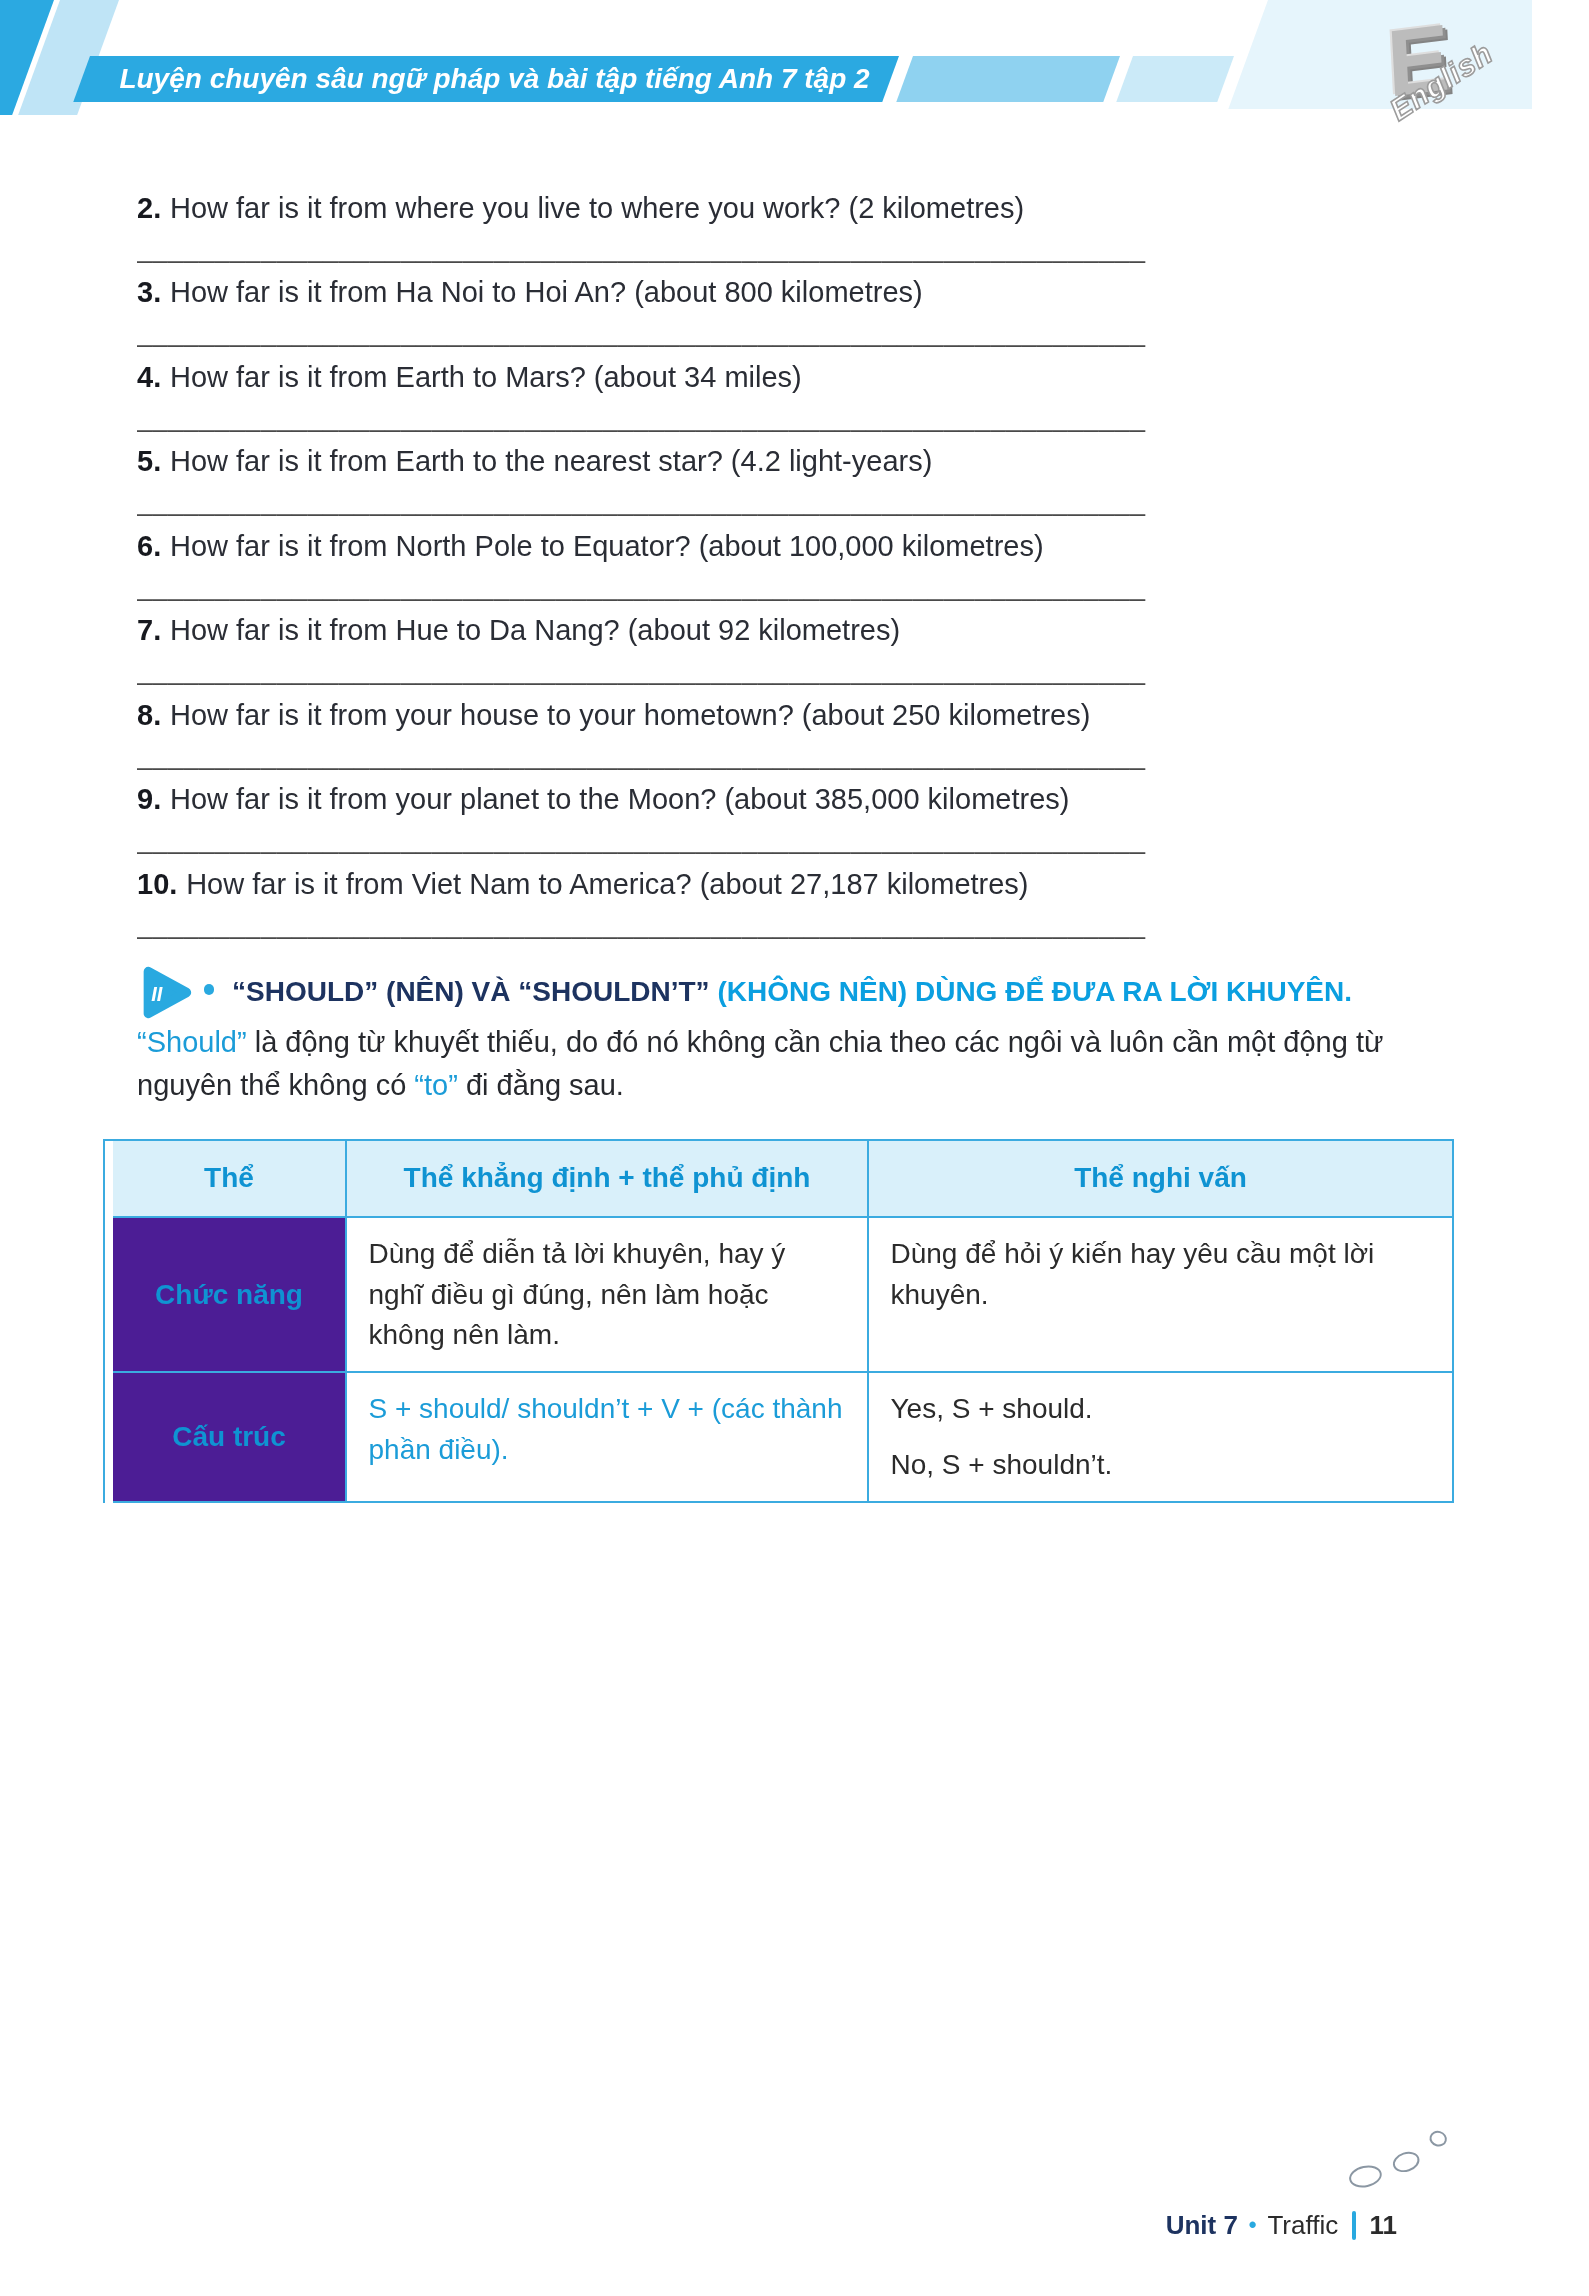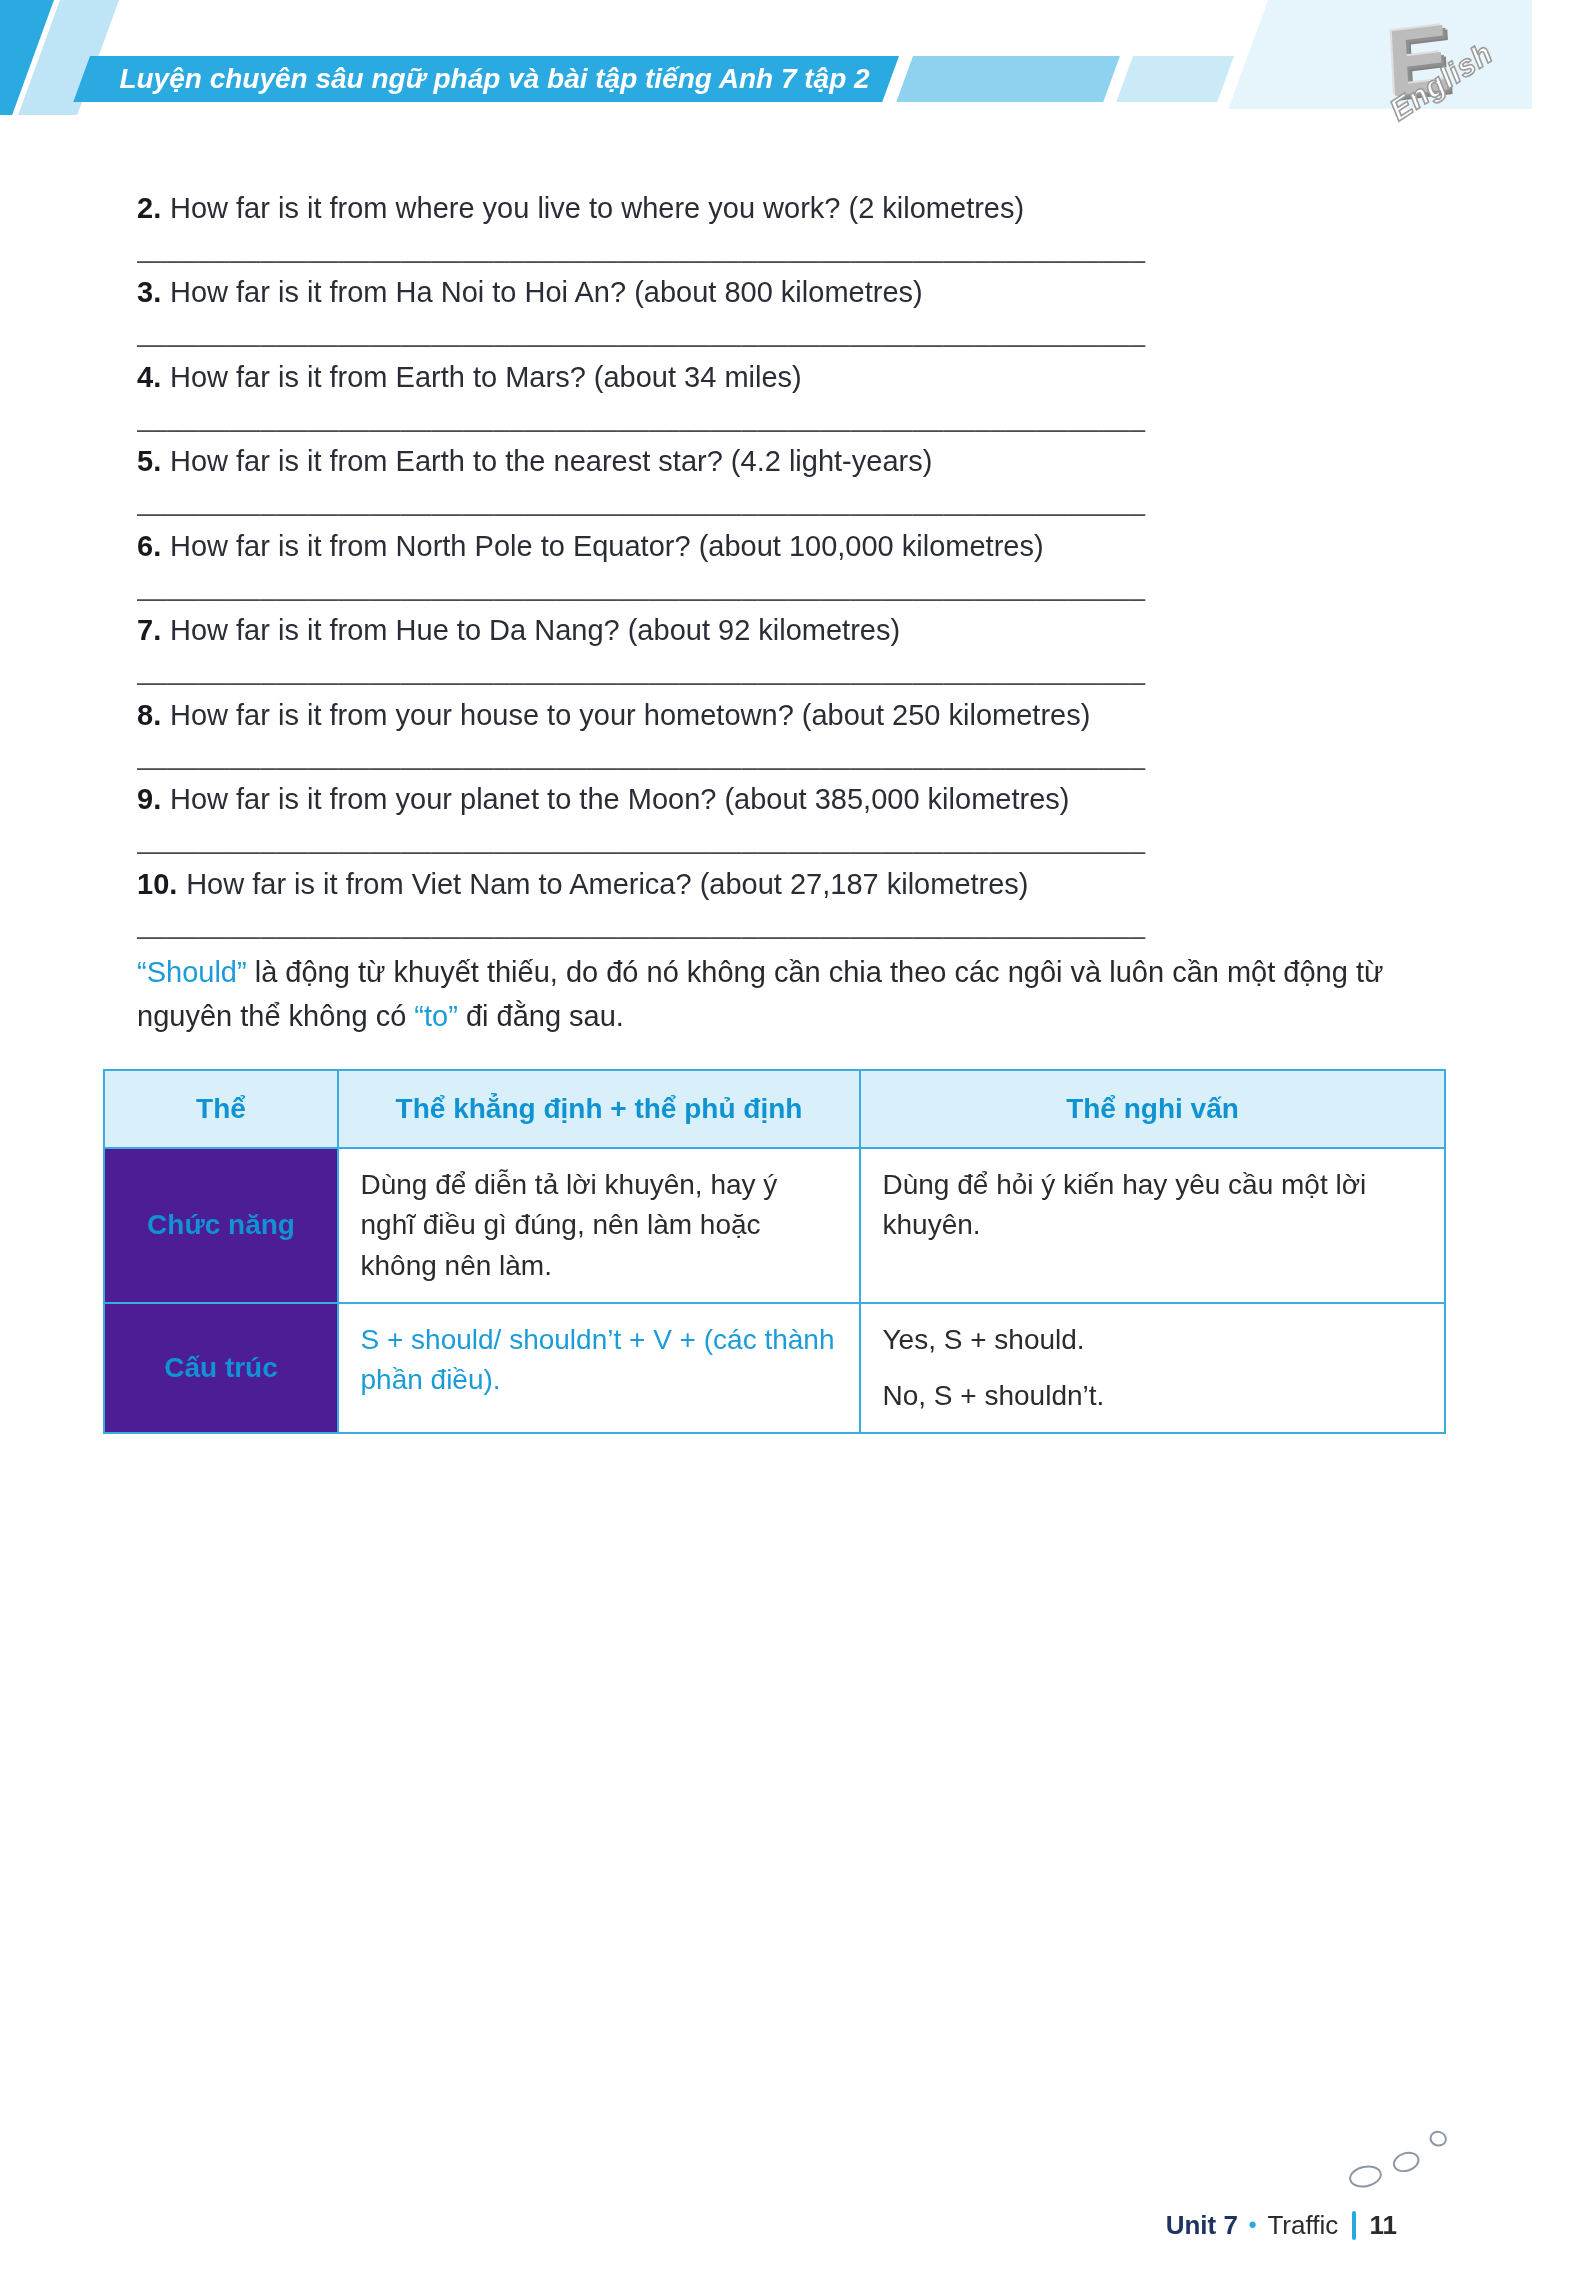--- a/index.html
+++ b/index.html
@@ -55,21 +55,21 @@
   .st-dark { color:#1d3360; }
   .st-blue { color:#0b9fe0; }
 
   .intro { font-size:29px; line-height:1.5; color:#27292e; width:1317px; }
   .blue { color:#1b9cd8; }
 
   
   .tbl {
     margin:31px 0 0 -34px; width:1341px;
     display:grid; grid-template-columns:234px 522px 585px;
-    border-top:2px solid #3BABE0; border-left:2px solid #3BABE0;
+    border-top:2px solid #3BABE0; border-left:2px solid #3BABE0;padding-left:8px;
   }
   .cell {
     border-right:2px solid #3BABE0; border-bottom:2px solid #3BABE0;
     padding:15.6px 21.5px; font-size:28px; line-height:1.45;
     color:#2b2b2b; background:#ffffff;
   }
   .cell.head {
     background:#D9F0FA; color:#0f93d2; font-weight:bold;
     text-align:center; padding:17.6px 9.8px;
   }
@@ -144,20 +144,30 @@
     </div>
     <div class="q-item">
       <div class="q-row"><span class="q-num">9.</span><span>How far is it from your planet to the Moon? (about 385,000 kilometres)</span></div>
       <div class="blank">_________________________________________________________________</div>
     </div>
     <div class="q-item">
       <div class="q-row"><span class="q-num">10.</span><span>How far is it from Viet Nam to America? (about 27,187 kilometres)</span></div>
       <div class="blank">_________________________________________________________________</div>
     </div>
 
+    <div class="section-head">
+      <span class="play-wrap">
+        <svg width="57" height="57" viewBox="0 0 60 60">
+          <path d="M12 8 L52 30 L12 52 Z" fill="#29A9E0" stroke="#29A9E0" stroke-width="10" stroke-linejoin="round"></path>
+          <text x="15" y="39" fill="#ffffff" font-size="21" font-weight="bold" font-style="italic">II</text>
+        </svg>
+      </span>
+      <span class="dot"></span>
+      <div class="section-title"><span class="st-dark">“SHOULD” (NÊN) VÀ “SHOULDN’T”</span><span class="st-blue"> (KHÔNG NÊN) DÙNG ĐỂ ĐƯA RA LỜI KHUYÊN.</span></div>
+    </div>
 
     <div class="intro"><span class="blue">“Should”</span><span> là động từ khuyết thiếu, do đó nó không cần chia theo các ngôi và luôn cần một động từ nguyên thể không có </span><span class="blue">“to”</span><span> đi đằng sau.</span></div>
 
     <div class="tbl">
       <div class="cell head">Thể</div>
       <div class="cell head">Thể khẳng định + thể phủ định</div>
       <div class="cell head">Thể nghi vấn</div>
 
       <div class="cell label">Chức năng</div>
       <div class="cell">Dùng để diễn tả lời khuyên, hay ý nghĩ điều gì đúng, nên làm hoặc không nên làm.</div>

